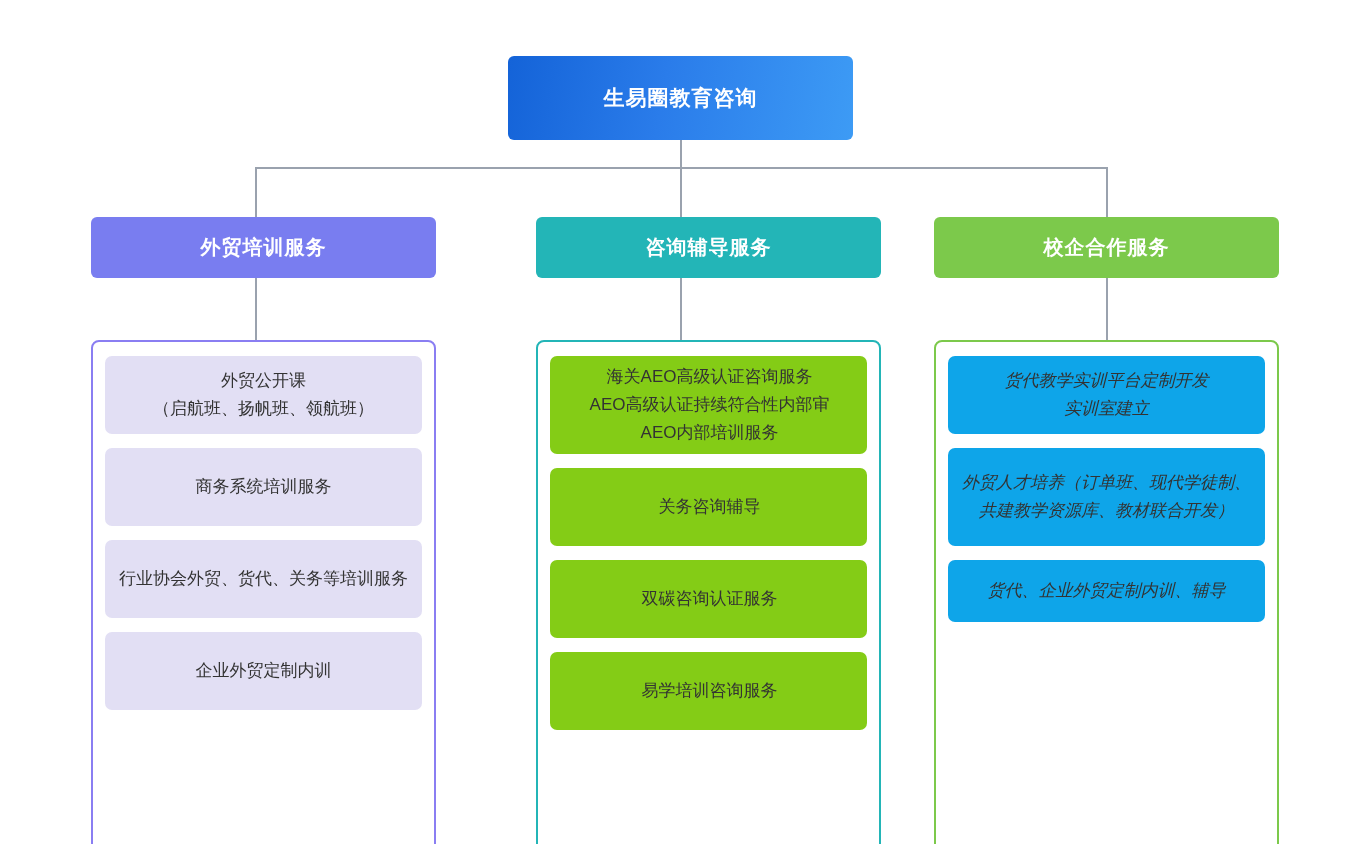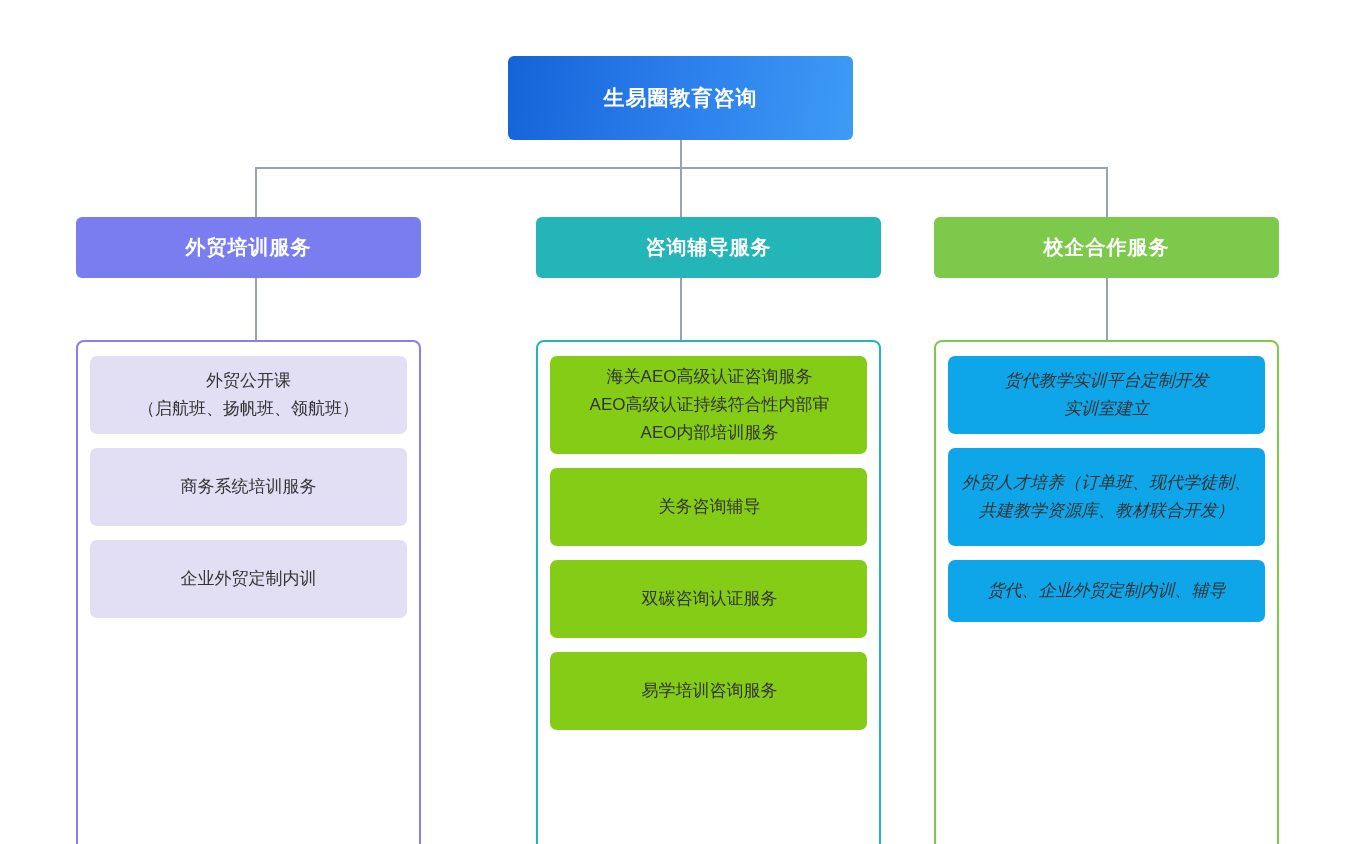--- a/index.html
+++ b/index.html
@@ -58,21 +58,21 @@
     justify-content: center;
     box-sizing: border-box;
   }
 
   
   .branch {
     position: absolute;
     top: 217px;
     width: 345px;
   }
-  .branch-1 { left: 68px; padding-left: 8px; }
+  .branch-1 { left: 83px; padding-left: 8px; }
   .branch-2 { left: 536px; }
   .branch-3 { left: 934px; }
 
   .branch-header {
     height: 61px;
     border-radius: 6px;
     color: #ffffff;
     font-size: 20px;
     font-weight: bold;
     letter-spacing: 1px;
@@ -163,20 +163,21 @@
   </div>
 
   <div class="branch branch-1">
     <div class="branch-header">
       <span>外贸培训服务</span>
     </div>
     <div class="leaf-container">
       <div class="leaf">外贸公开课
 （启航班、扬帆班、领航班）</div>
       <div class="leaf">商务系统培训服务</div>
+      <div class="leaf">行业协会外贸、货代、关务等培训服务</div>
       <div class="leaf">企业外贸定制内训</div>
     </div>
   </div>
 
   <div class="branch branch-2">
     <div class="branch-header">
       <span>咨询辅导服务</span>
     </div>
     <div class="leaf-container">
       <div class="leaf">海关AEO高级认证咨询服务

